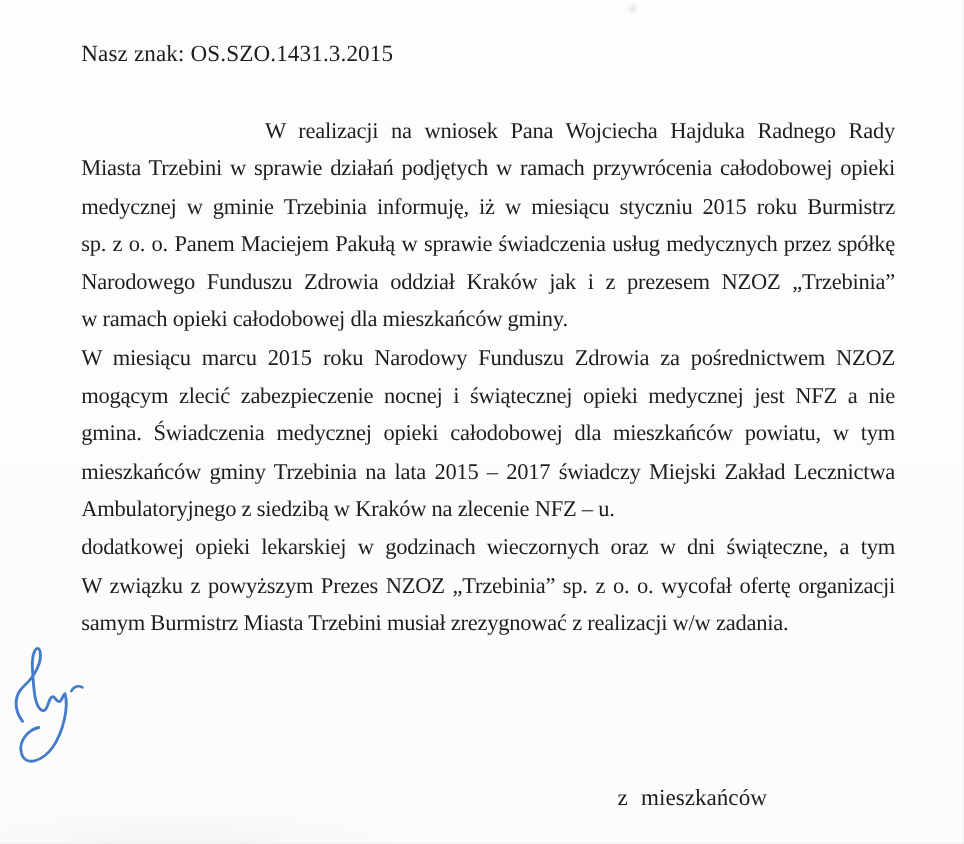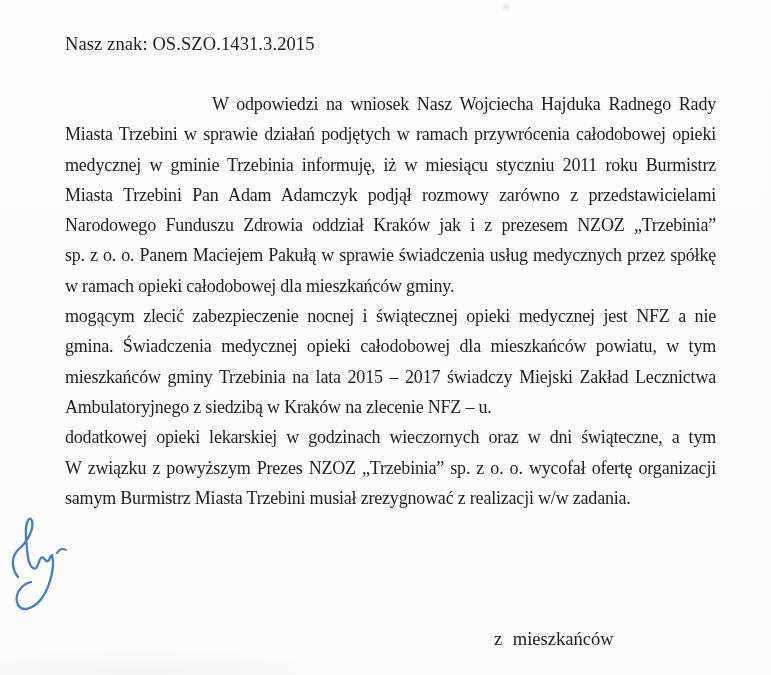--- a/index.html
+++ b/index.html
@@ -69,28 +69,28 @@
   }
 </style>
 </head>
 <body>
 
 <div class="page">
 
   <div class="ref-line">Nasz znak: OS.SZO.1431.3.2015</div>
 
   <div class="body-text">
-    <div class="line indent">W odpowiedzi na wniosek Nasz Wojciecha Hajduka Radnego Rady</div>
+    <div class="line indent">W realizacji na wniosek Pana Wojciecha Hajduka Radnego Rady</div>
     <div class="line">Miasta Trzebini w sprawie działań podjętych w ramach przywrócenia całodobowej opieki</div>
-    <div class="line">medycznej w gminie Trzebinia informuję, iż w miesiącu styczniu 2011 roku Burmistrz</div>
-    <div class="line">Miasta Trzebini Pan Adam Adamczyk podjął rozmowy zarówno z przedstawicielami</div>
+    <div class="line">medycznej w gminie Trzebinia informuję, iż w miesiącu styczniu 2015 roku Burmistrz</div>
+    <div class="line">sp. z o. o. Panem Maciejem Pakułą w sprawie świadczenia usług medycznych przez spółkę</div>
     <div class="line">Narodowego Funduszu Zdrowia oddział Kraków jak i z prezesem NZOZ „Trzebinia”</div>
-    <div class="line">sp. z o. o. Panem Maciejem Pakułą w sprawie świadczenia usług medycznych przez spółkę</div>
     <div class="line last">w ramach opieki całodobowej dla mieszkańców gminy.</div>
 
+    <div class="line">W miesiącu marcu 2015 roku Narodowy Funduszu Zdrowia za pośrednictwem NZOZ</div>
     <div class="line">mogącym zlecić zabezpieczenie nocnej i świątecznej opieki medycznej jest NFZ a nie</div>
     <div class="line">gmina. Świadczenia medycznej opieki całodobowej dla mieszkańców powiatu, w tym</div>
     <div class="line">mieszkańców gminy Trzebinia na lata 2015 – 2017 świadczy Miejski Zakład Lecznictwa</div>
     <div class="line last">Ambulatoryjnego z siedzibą w Kraków na zlecenie NFZ – u.</div>
 
     <div class="line">dodatkowej opieki lekarskiej w godzinach wieczornych oraz w dni świąteczne, a tym</div>
     <div class="line">W związku z powyższym Prezes NZOZ „Trzebinia” sp. z o. o. wycofał ofertę organizacji</div>
     <div class="line last">samym Burmistrz Miasta Trzebini musiał zrezygnować z realizacji w/w zadania.</div>
   </div>
 

